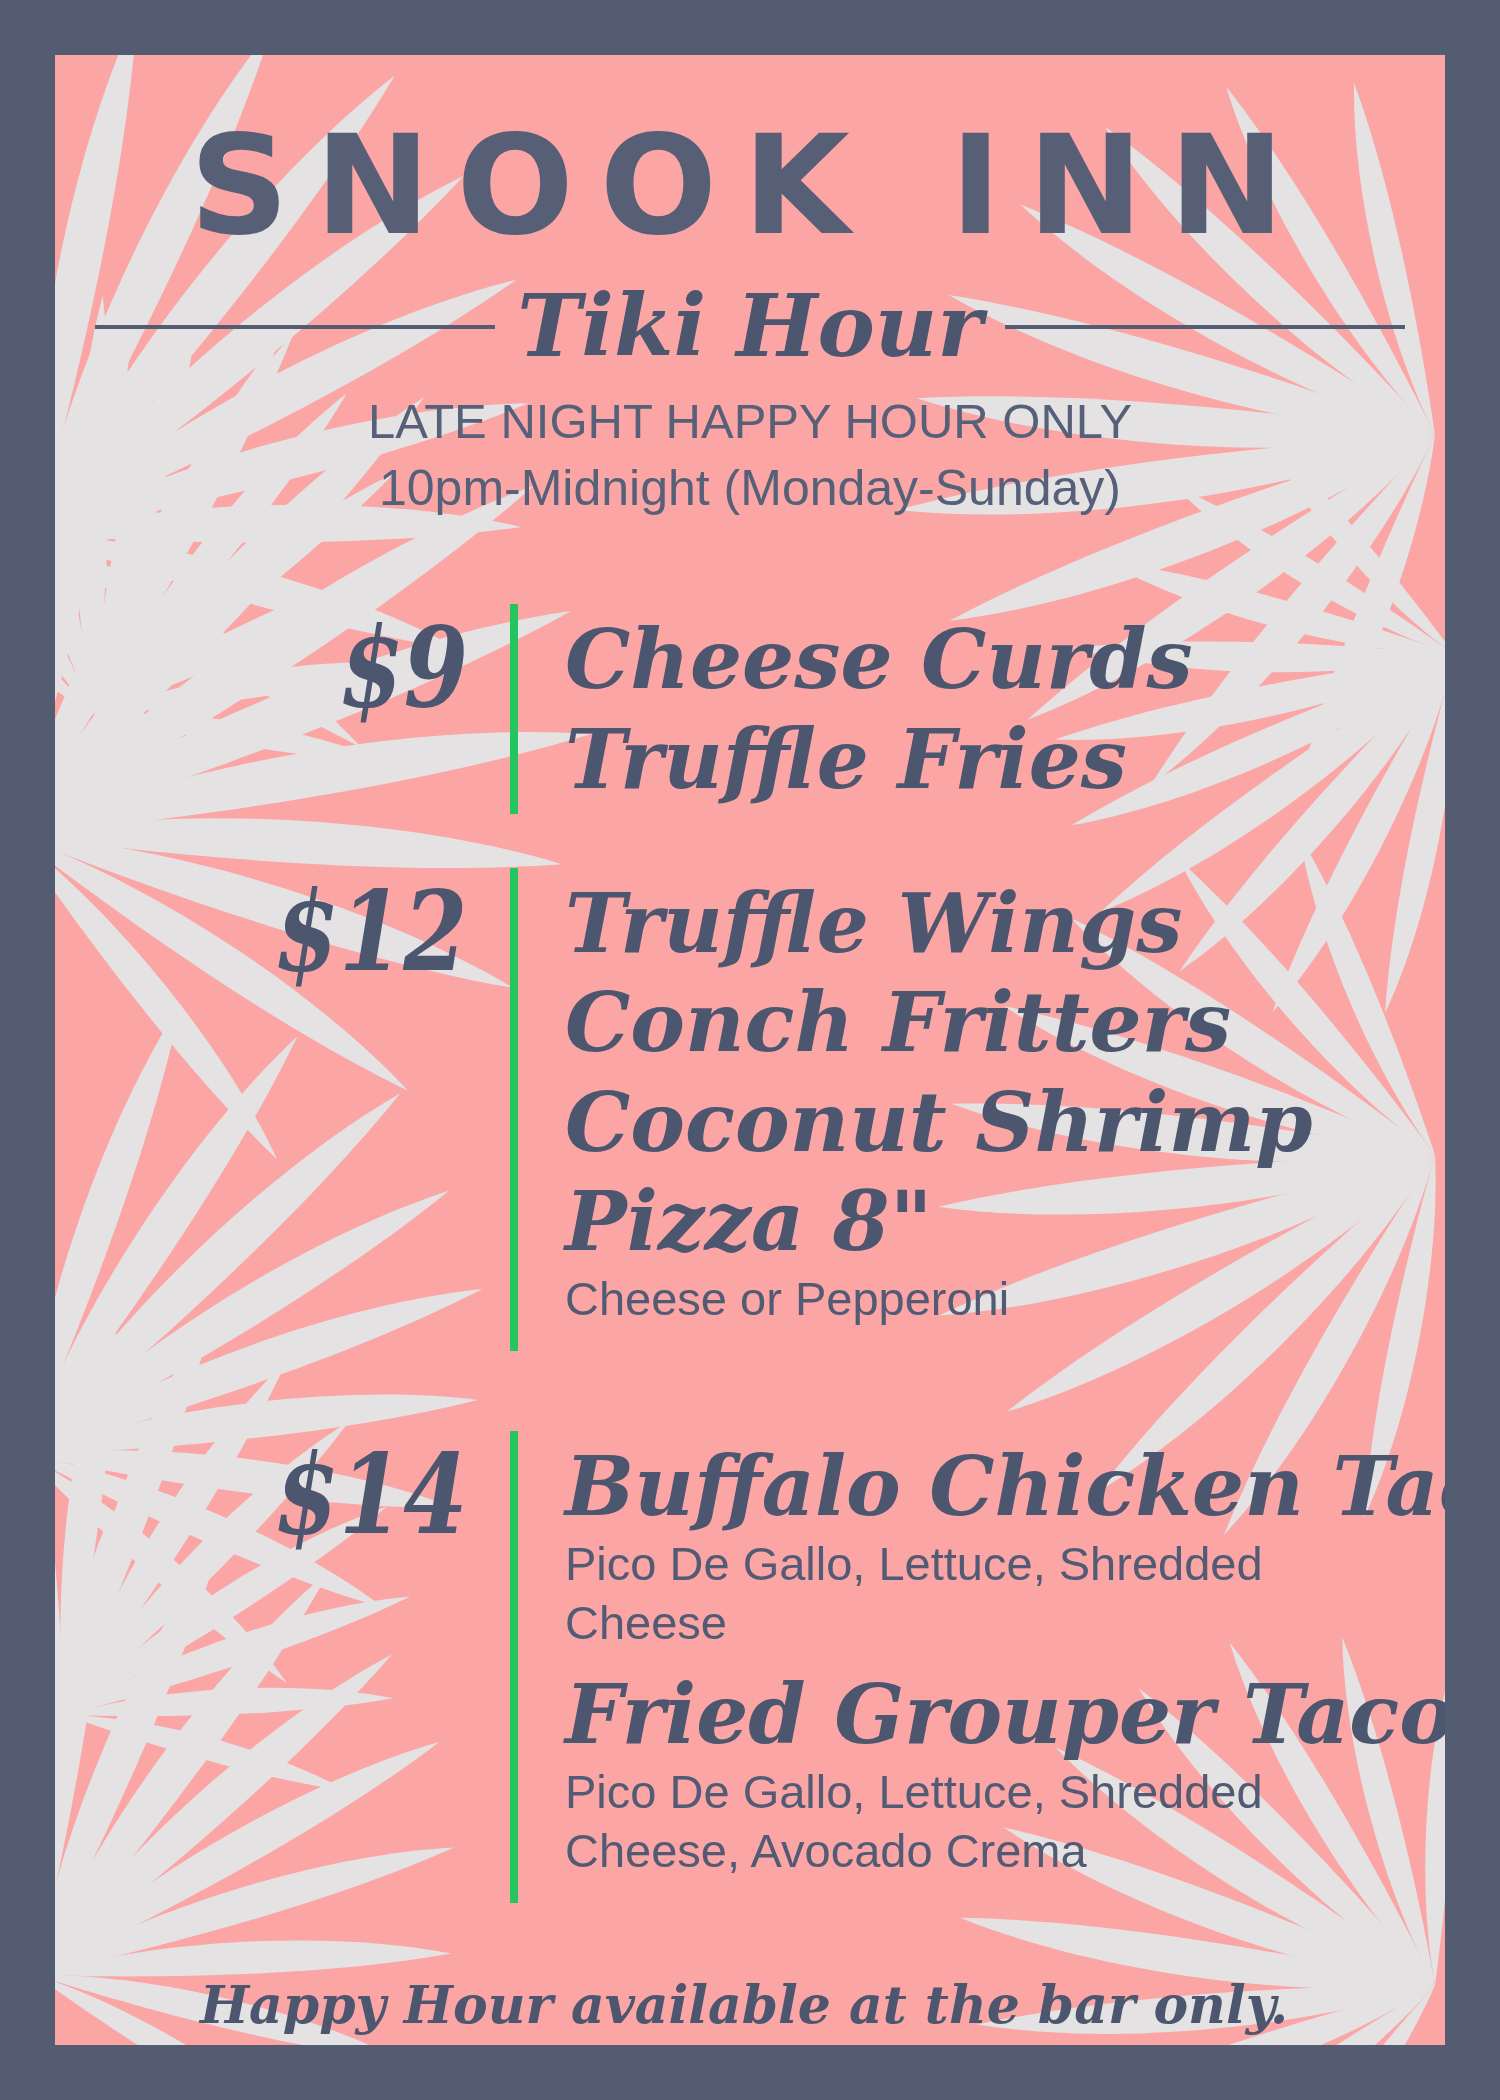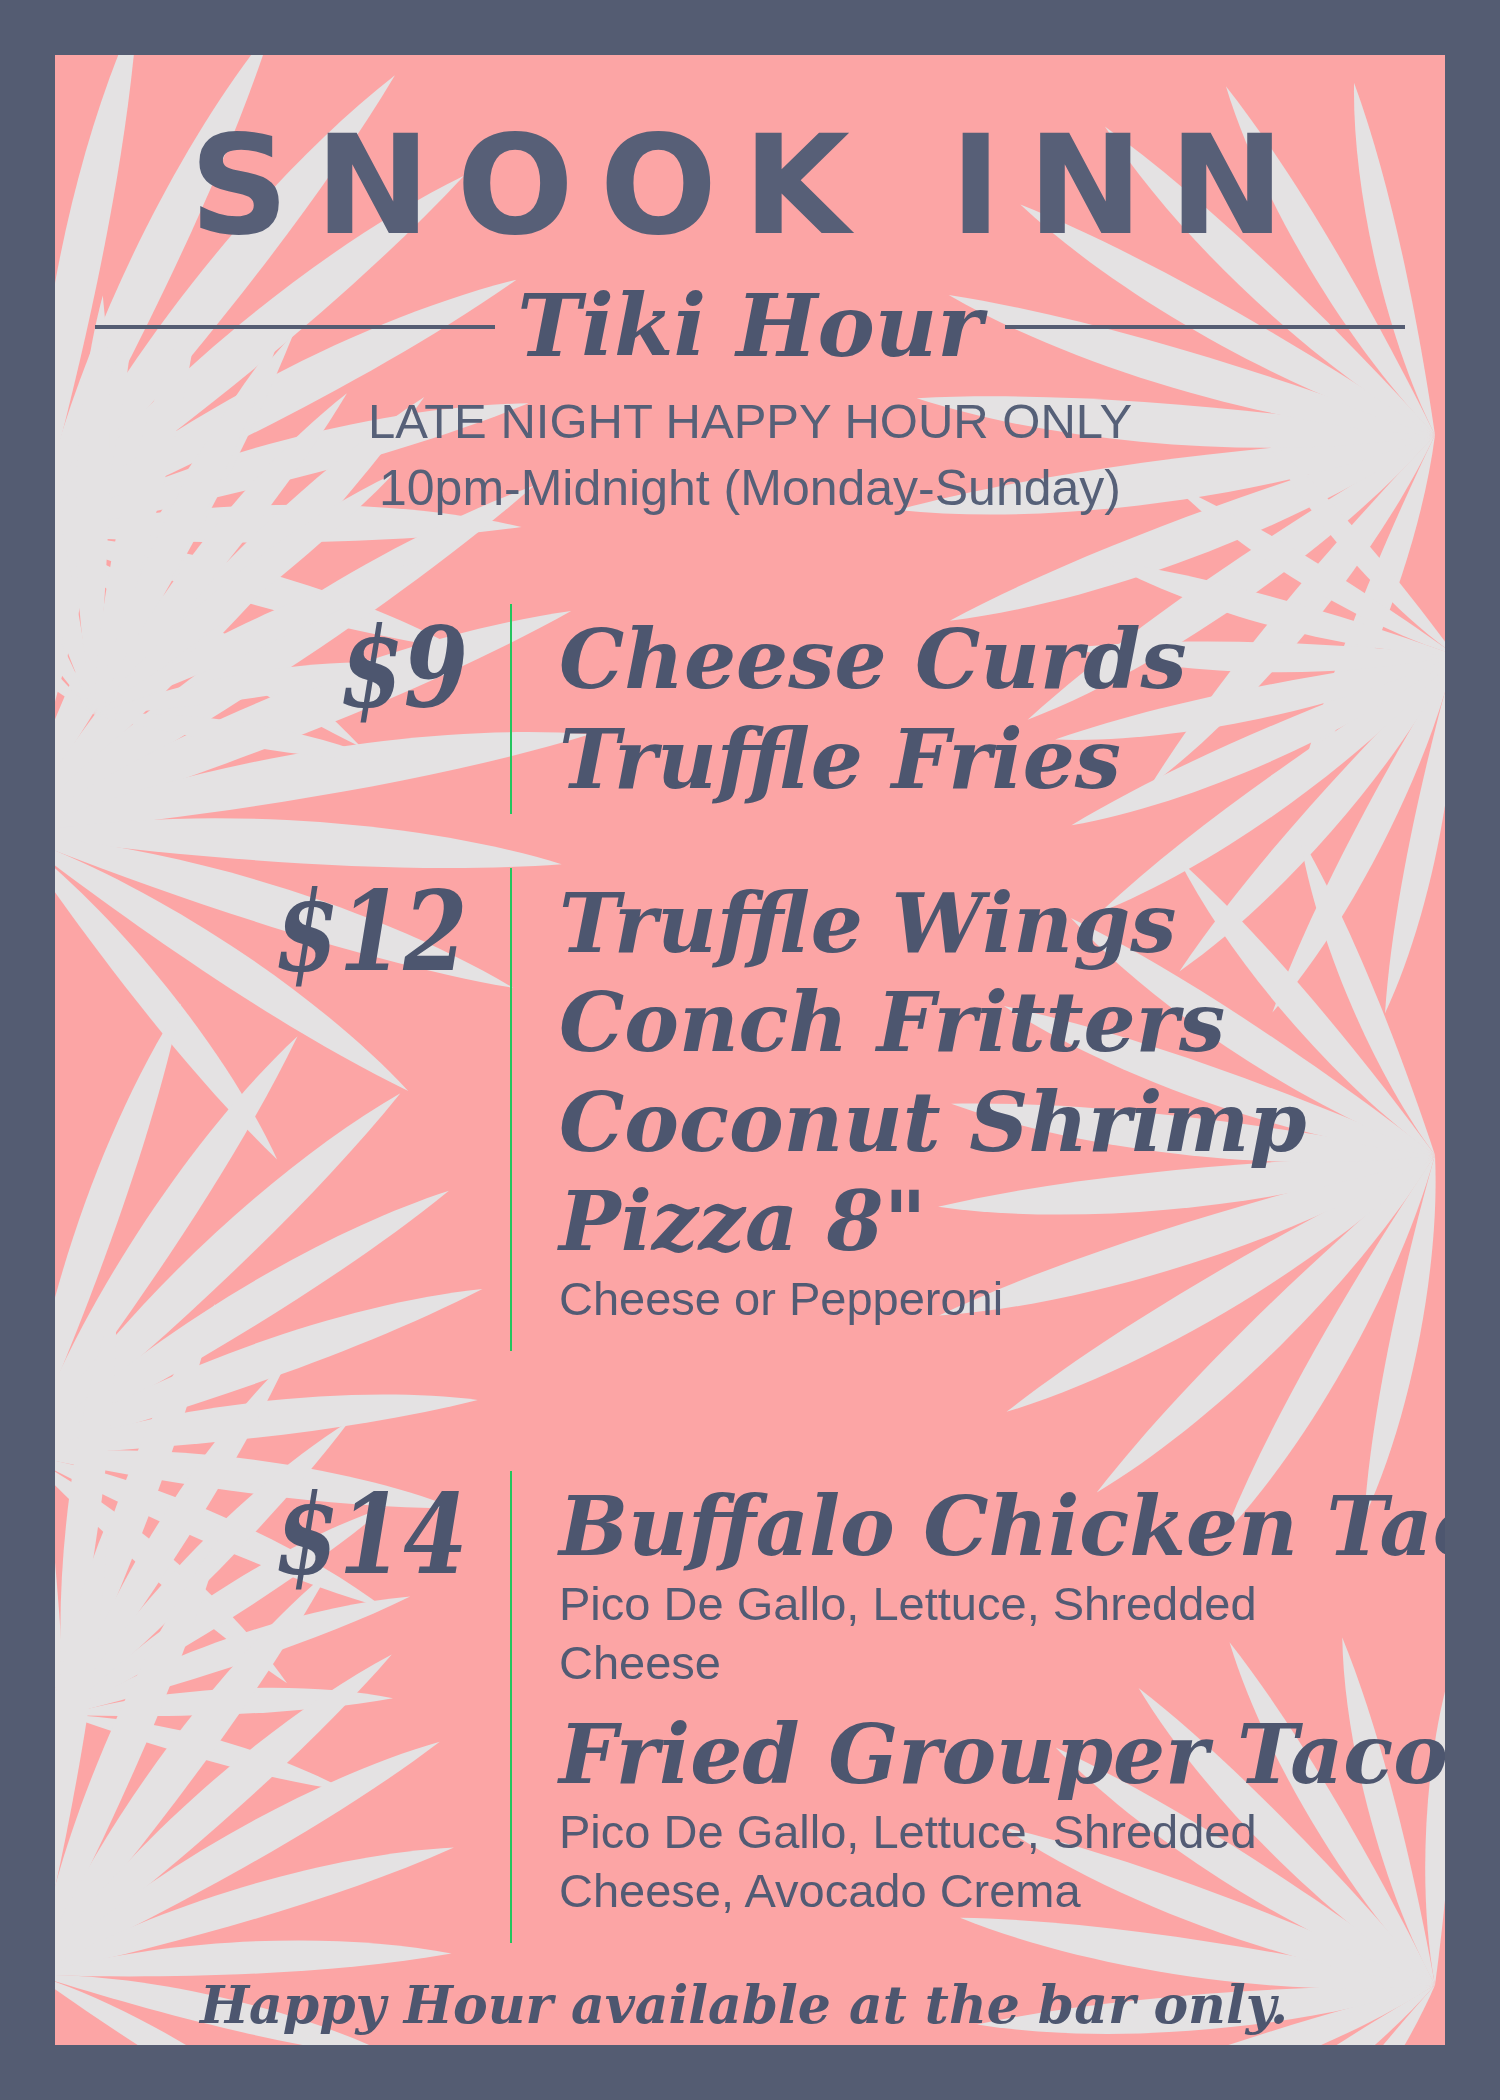--- a/index.html
+++ b/index.html
@@ -51,36 +51,36 @@
     color:#566078; margin-top:6px;
   }
   .tagline-2 {
     font-size:50px; line-height:1.2;
     color:#566078; margin-top:8px;
   }
 
   .sections { margin-top:86px; position:relative; }
   .section { display:flex; align-items:stretch; }
   .section + .section.gap-small { margin-top:54px; }
-  .section + .section.gap-large { margin-top:120px; }
+  .section + .section.gap-large { margin-top:80px; }
 
   .price-col { width:413px; text-align:right; padding-top:12px; }
   .price {
     display:inline-block;
     font-family:"DejaVu Serif", serif;
     font-style:italic; font-weight:bold;
     font-size:110px; line-height:0.95;
     color:#4d566f;
     transform:scaleX(0.84);
     transform-origin:right top;
   }
 
   .items-col {
     margin-left:42px;
-    border-left:2px solid #22c55e;
+    border-left:8px solid #22c55e;
     padding:8px 0 8px 47px;
     max-width:860px;
   }
 
   .item { margin-bottom:5px; }
   .item:last-child { margin-bottom:0; }
   .item-name {
     font-family:"DejaVu Serif", serif;
     font-style:italic; font-weight:bold;
     font-size:82px; line-height:1.15;

